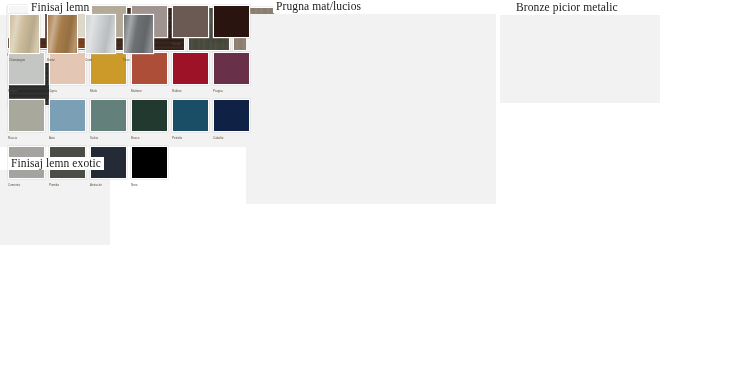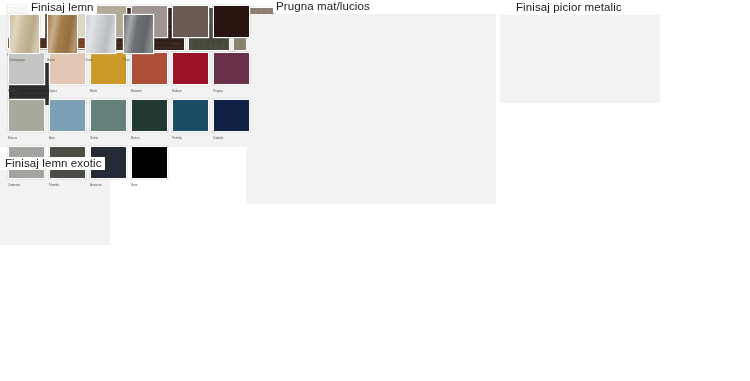--- a/index.html
+++ b/index.html
@@ -17,21 +17,21 @@
   }
 
   .panel {
     position: absolute;
     background: #f2f2f2;
     box-sizing: border-box;
   }
 
   .panel-title {
     position: absolute;
-    font-family: Liberation Sans, sans-serif;
+    font-family: Liberation Serif, serif;
     font-size: 11.5px;
     font-weight: 400;
     color: #1a1a1a;
     white-space: nowrap;
     letter-spacing: 0.1px;
     background: #ffffff;
     padding: 0 3px 0 3px;
     z-index: 5;
     line-height: 13px;
   }
@@ -73,21 +73,21 @@
   #title-wood { left: 28px; top: 1px; }
 
   #wood-row-1 { left: 8px; top: 7px; }
   #wood-row-2 { left: 8px; top: 62px; }
 
   .wood-chip { width: 42px; height: 44px; }
   .wood-cell { width: 42px; margin-right: 3px; }
 
   
   #panel-exotic { left: 0px; top: 170px; width: 110px; height: 75px; }
-  #title-exotic { left: 2px; top: 157px; }
+  #title-exotic { left: 8px; top: 157px; }
 
   #exotic-row-1 { left: 7px; top: 7px; }
   .exotic-chip { width: 42px; height: 42px; }
   .exotic-cell { width: 42px; margin-right: 6px; }
 
   
   #panel-paint { left: 246px; top: 14px; width: 250px; height: 190px; }
   #title-paint { left: 273px; top: 0px; }
 
   #paint-row-1 { left: 8px; top: 5px; }
@@ -331,21 +331,21 @@
     <div class="chip paint-chip" style="background-color: rgb(36, 42, 54);"></div>
     <div class="chip-label">Antracite</div>
   </div>
   <div class="swatch-cell paint-cell">
     <div class="chip paint-chip" style="background-color: rgb(0, 0, 0);"></div>
     <div class="chip-label">Nero</div>
   </div>
 </div>
 
 <div class="panel" id="panel-metal"></div>
-<div class="panel-title" id="title-metal">Finisaj picior metalic</div>
+<div class="panel-title" id="title-metal">Bronze picior metalic</div>
 
 <div class="swatch-row" id="metal-row-1">
   <div class="swatch-cell metal-cell">
     <div class="chip metal-chip" style="background-color: rgb(205, 189, 156);">
       <span class="sheen"></span>
     </div>
     <div class="chip-label">Champagne</div>
   </div>
   <div class="swatch-cell metal-cell">
     <div class="chip metal-chip" style="background-color: rgb(166, 124, 74);">

